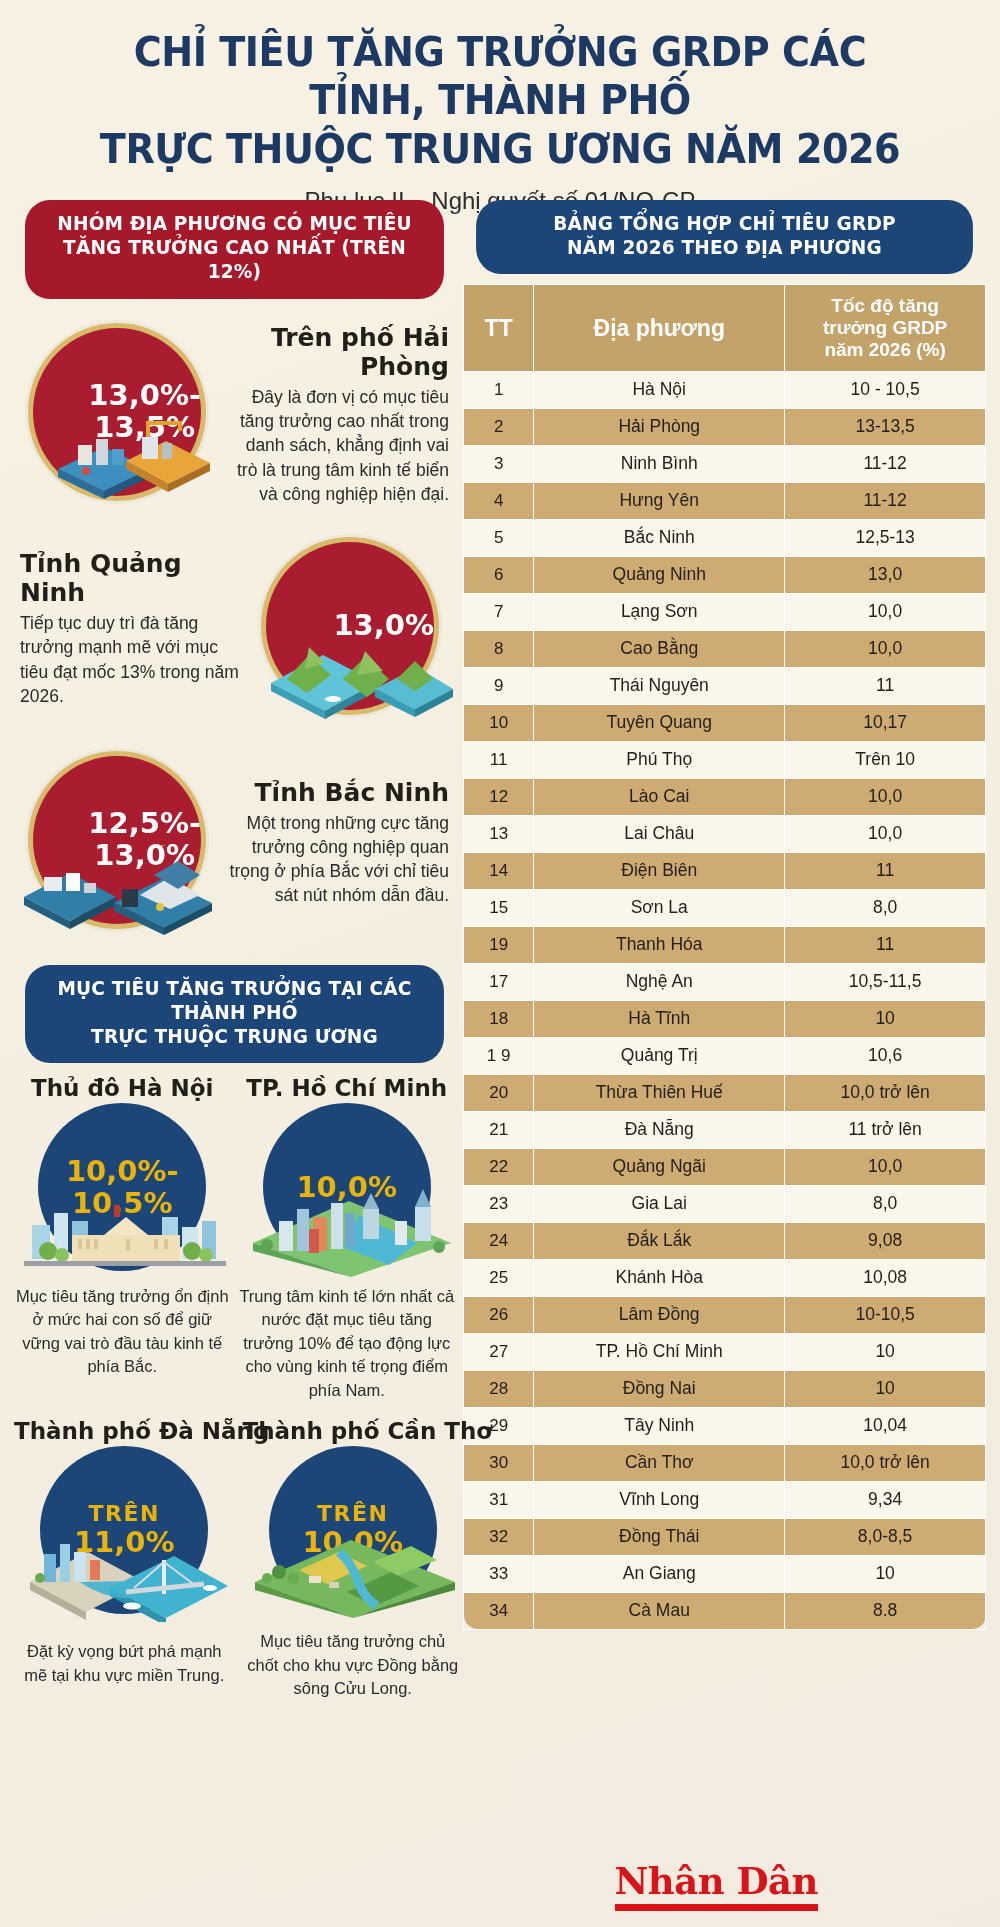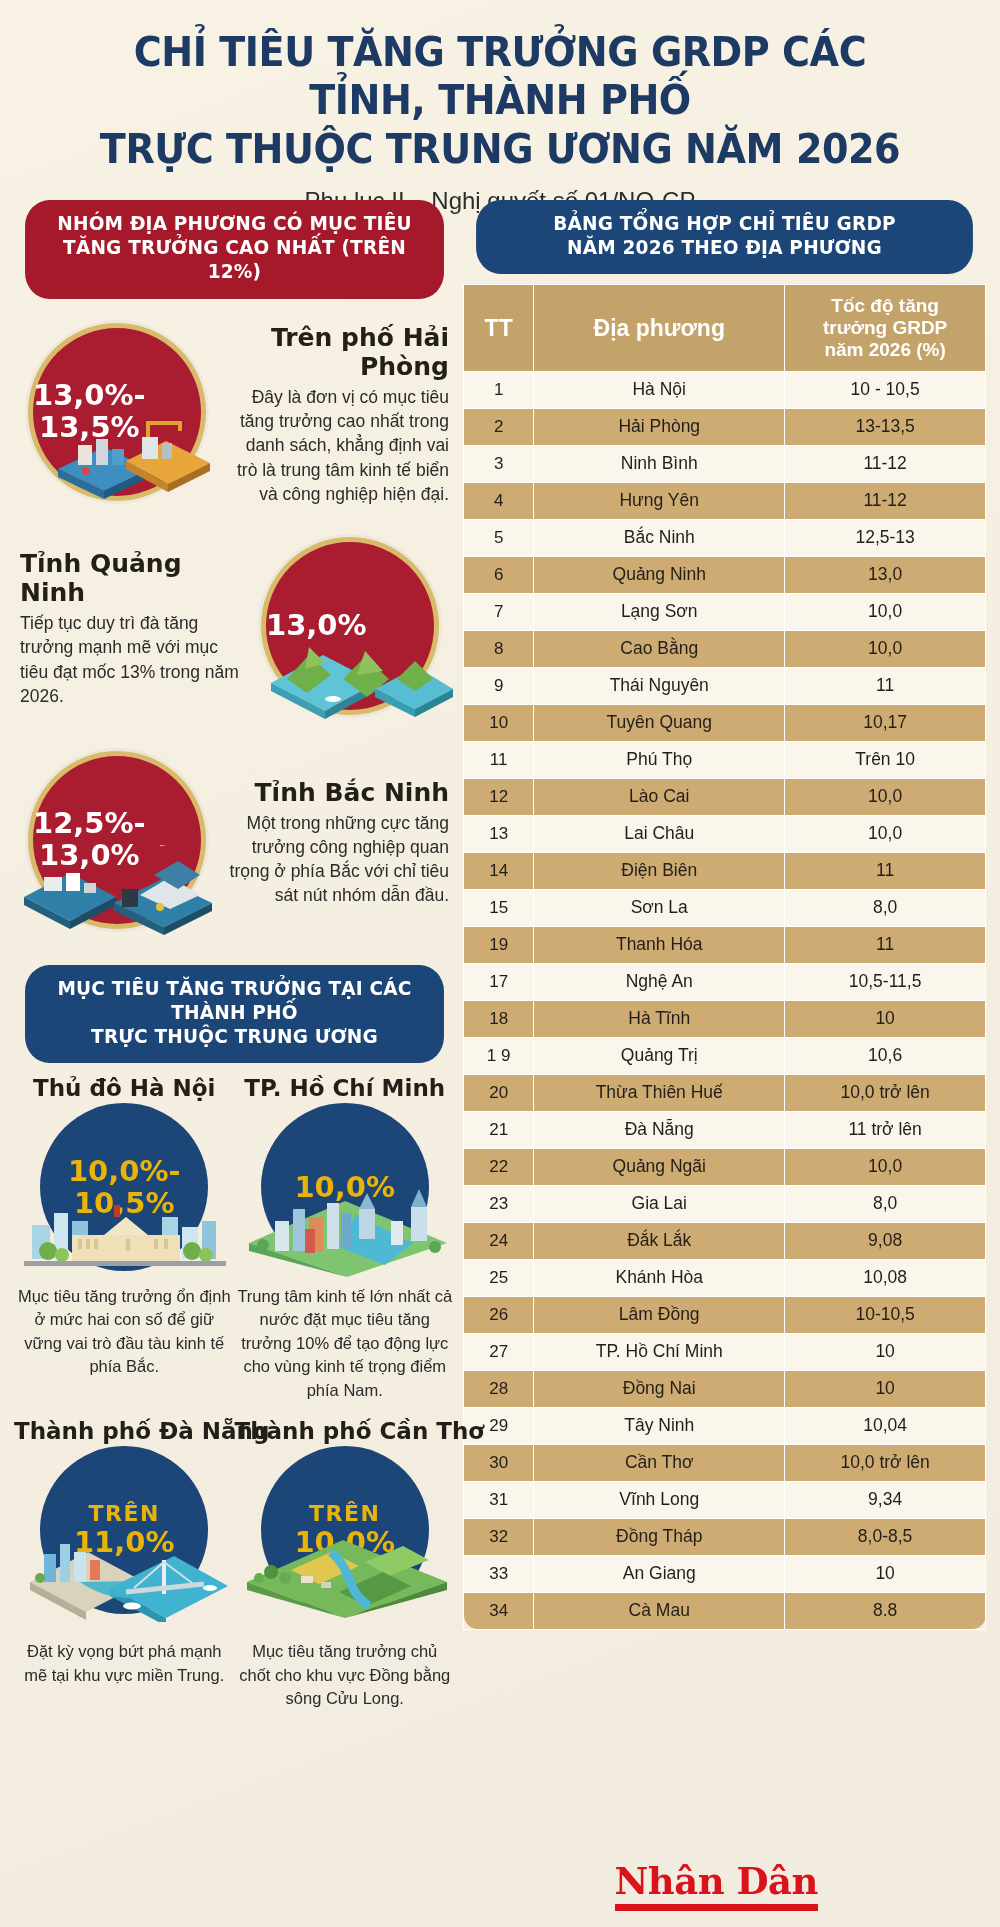--- a/index.html
+++ b/index.html
@@ -63,21 +63,21 @@
   
   .hcard { position: relative; display: flex; align-items: center; margin-top: 18px; min-height: 196px; }
   .hcard.rev { flex-direction: row-reverse; }
 
   .circ-wrap { position: relative; width: 208px; height: 196px; flex: 0 0 208px; }
   .circ {
     position: absolute; left: 14px; top: 6px;
     width: 178px; height: 178px; border-radius: 50%;
     background: #aa1c2f;
     border: 5px solid #d9b96a;
-    display: flex; align-items: center; justify-content: flex-start;
+    display: flex; align-items: center; justify-content: flex-end;
     text-align: center;
     color: #fff;
     font-family: "DejaVu Sans", sans-serif;
     font-weight: 700;
     font-size: 29px;
     line-height: 1.1;
     z-index: 2;
     box-shadow: 0 0 0 3px rgba(0,0,0,0.03);
   }
 
@@ -88,21 +88,21 @@
     font-weight: 700; font-size: 25px; color: #231f18;
     margin-bottom: 4px;
   }
   .hc-desc { font-size: 17.5px; line-height: 1.38; color: #2b2b2b; }
   .hcard:not(.rev) .hcard-text { text-align: right; }
 
   
   .iso { position: absolute; z-index: 3; pointer-events: none; }
 
   
-  .city-grid { display: flex; margin-top: 12px; }
+  .city-grid { display: flex; gap: 8px; margin-top: 12px; }
   .city { width: 50%; text-align: center; position: relative; }
   .city-name {
     font-family: "DejaVu Sans", sans-serif;
     font-weight: 700; font-size: 23px; color: #231f18; margin-bottom: 2px;
     white-space: nowrap;
   }
   .city-circ-wrap { position: relative; height: 176px; display:flex; justify-content:center; }
   .city-circ {
     width: 168px; height: 168px; border-radius: 50%;
     background: #1c4677; color: #eab308;
@@ -391,21 +391,21 @@
                 <polygon points="104,66 148,46 176,60 132,80" fill="#559945"></polygon>
                 <path d="M96 26 C 118 44, 110 64, 134 80" stroke="#4fb8d4" stroke-width="9" fill="none"></path>
                 <circle cx="36" cy="46" r="7" fill="#4e9440"></circle>
                 <circle cx="50" cy="52" r="6" fill="#66ad52"></circle>
                 <circle cx="24" cy="52" r="5" fill="#66ad52"></circle>
                 <rect x="66" y="50" width="12" height="7" fill="#e9e3cf"></rect>
                 <rect x="86" y="56" width="10" height="6" fill="#d9d2ba"></rect>
               </g>
             </svg>
           </div>
-          <div class="city-desc" style="margin-top:18px">Mục tiêu tăng trưởng chủ chốt cho khu vực Đồng bằng sông Cửu Long.</div>
+          <div class="city-desc" style="margin-top:8px">Mục tiêu tăng trưởng chủ chốt cho khu vực Đồng bằng sông Cửu Long.</div>
         </div>
       </div>
     </div>
 
     <div class="col-right">
       <div class="banner navy">
         <span>BẢNG TỔNG HỢP CHỈ TIÊU GRDP</span>
         <span>NĂM 2026 THEO ĐỊA PHƯƠNG</span>
       </div>
 
@@ -572,21 +572,21 @@
               <td class="c-name">Cần Thơ</td>
               <td class="c-val">10,0 trở lên</td>
             </tr>
             <tr>
               <td class="c-tt">31</td>
               <td class="c-name">Vĩnh Long</td>
               <td class="c-val">9,34</td>
             </tr>
             <tr class="alt">
               <td class="c-tt">32</td>
-              <td class="c-name">Đồng Tháp</td>
+              <td class="c-name">Đồng Thái</td>
               <td class="c-val">8,0-8,5</td>
             </tr>
             <tr>
               <td class="c-tt">33</td>
               <td class="c-name">An Giang</td>
               <td class="c-val">10</td>
             </tr>
             <tr class="alt">
               <td class="c-tt">34</td>
               <td class="c-name">Cà Mau</td>

